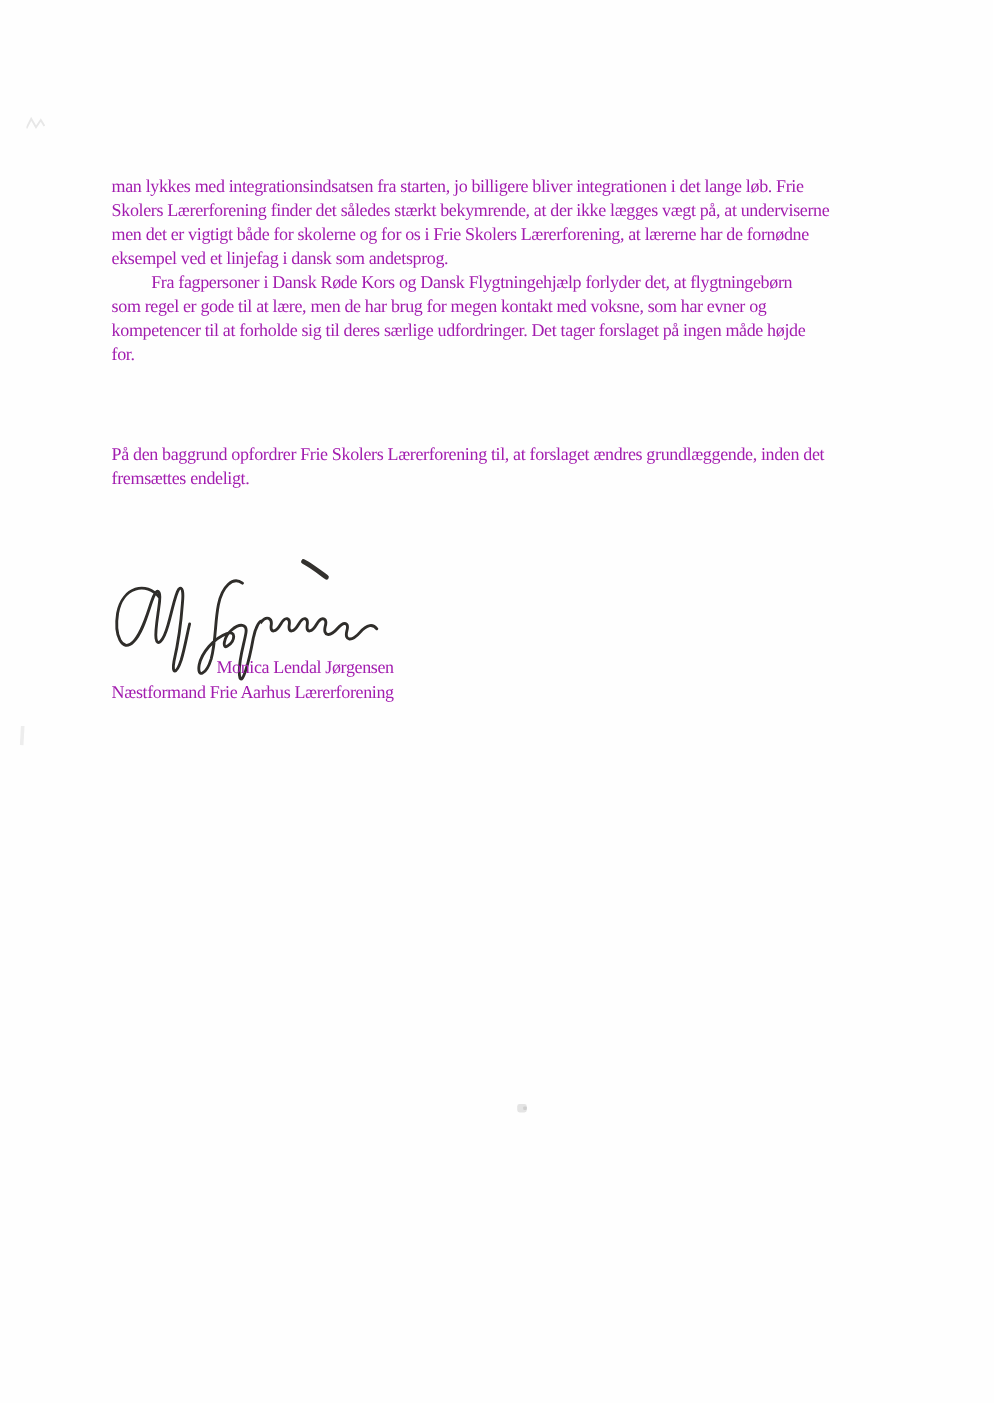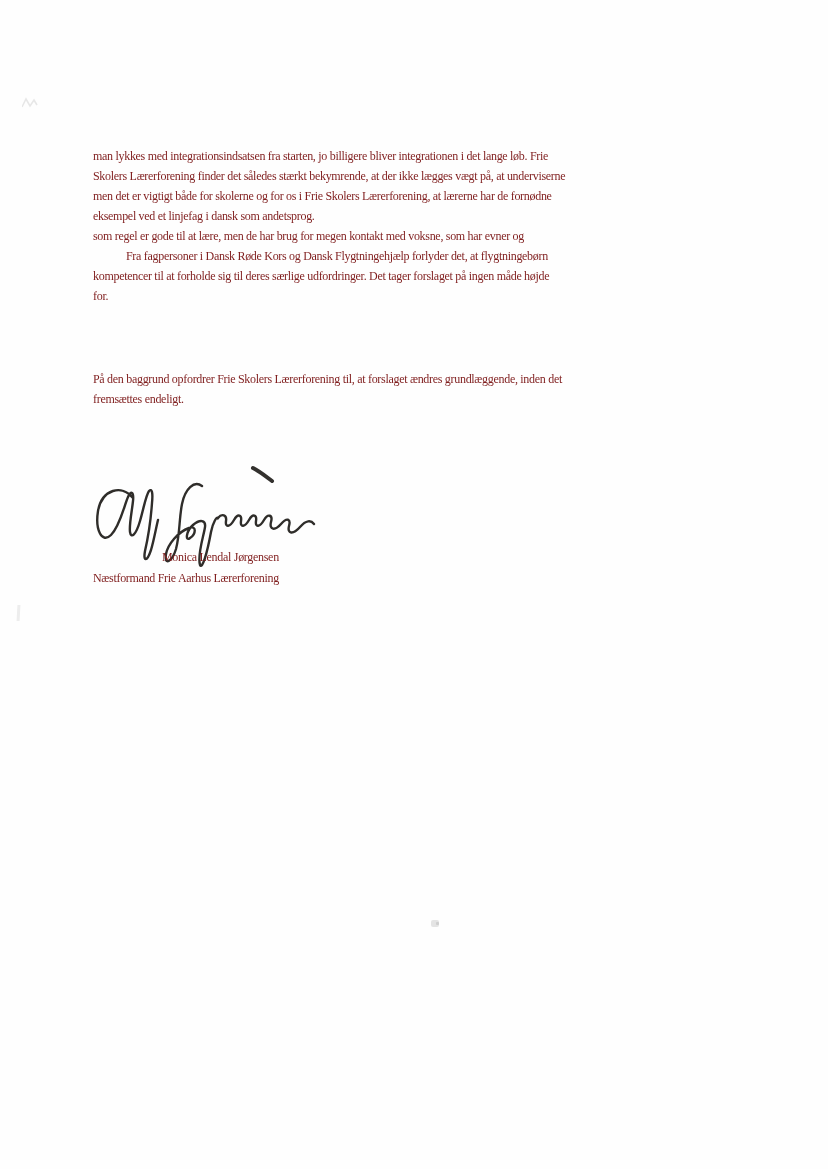--- a/index.html
+++ b/index.html
@@ -12,24 +12,24 @@
     width: 828px;
     height: 1169px;
     background: #fefefe;
     overflow: hidden;
     font-family: "Liberation Serif", "DejaVu Serif", serif;
     color: #2e2c29;
   }
   .textblock {
     position: absolute;
     left: 93px;
-    font-size: 12px;
+    font-size: 15px;
     line-height: 20px;
     letter-spacing: -0.3px;
-    color: #7f1d1d;
+    color: #a21caf;
   }
   .textblock .line {
     white-space: pre;
     height: 20px;
   }
   .line.indent {
     padding-left: 33px;
   }
   #body-block { top: 146px; }
   #closing-block { top: 369px; }
@@ -78,22 +78,22 @@
   </svg>
   <div class="artifact" id="artifact-left-mid"></div>
   <div class="artifact" id="artifact-center"></div>
   <div class="artifact" id="artifact-center-dot"></div>
 
   <div class="textblock" id="body-block">
     <div class="line">man lykkes med integrationsindsatsen fra starten, jo billigere bliver integrationen i det lange løb. Frie</div>
     <div class="line">Skolers Lærerforening finder det således stærkt bekymrende, at der ikke lægges vægt på, at underviserne</div>
     <div class="line">men det er vigtigt både for skolerne og for os i Frie Skolers Lærerforening, at lærerne har de fornødne</div>
     <div class="line">eksempel ved et linjefag i dansk som andetsprog.</div>
+    <div class="line indent">Fra fagpersoner i Dansk Røde Kors og Dansk Flygtningehjælp forlyder det, at flygtningebørn</div>
     <div class="line">som regel er gode til at lære, men de har brug for megen kontakt med voksne, som har evner og</div>
-    <div class="line indent">Fra fagpersoner i Dansk Røde Kors og Dansk Flygtningehjælp forlyder det, at flygtningebørn</div>
     <div class="line">kompetencer til at forholde sig til deres særlige udfordringer. Det tager forslaget på ingen måde højde</div>
     <div class="line">for.</div>
   </div>
 
   <div class="textblock" id="closing-block">
     <div class="line">På den baggrund opfordrer Frie Skolers Lærerforening til, at forslaget ændres grundlæggende, inden det</div>
     <div class="line">fremsættes endeligt.</div>
   </div>
 
   <svg class="sig-svg" width="240" height="115" viewBox="0 0 240 115">

